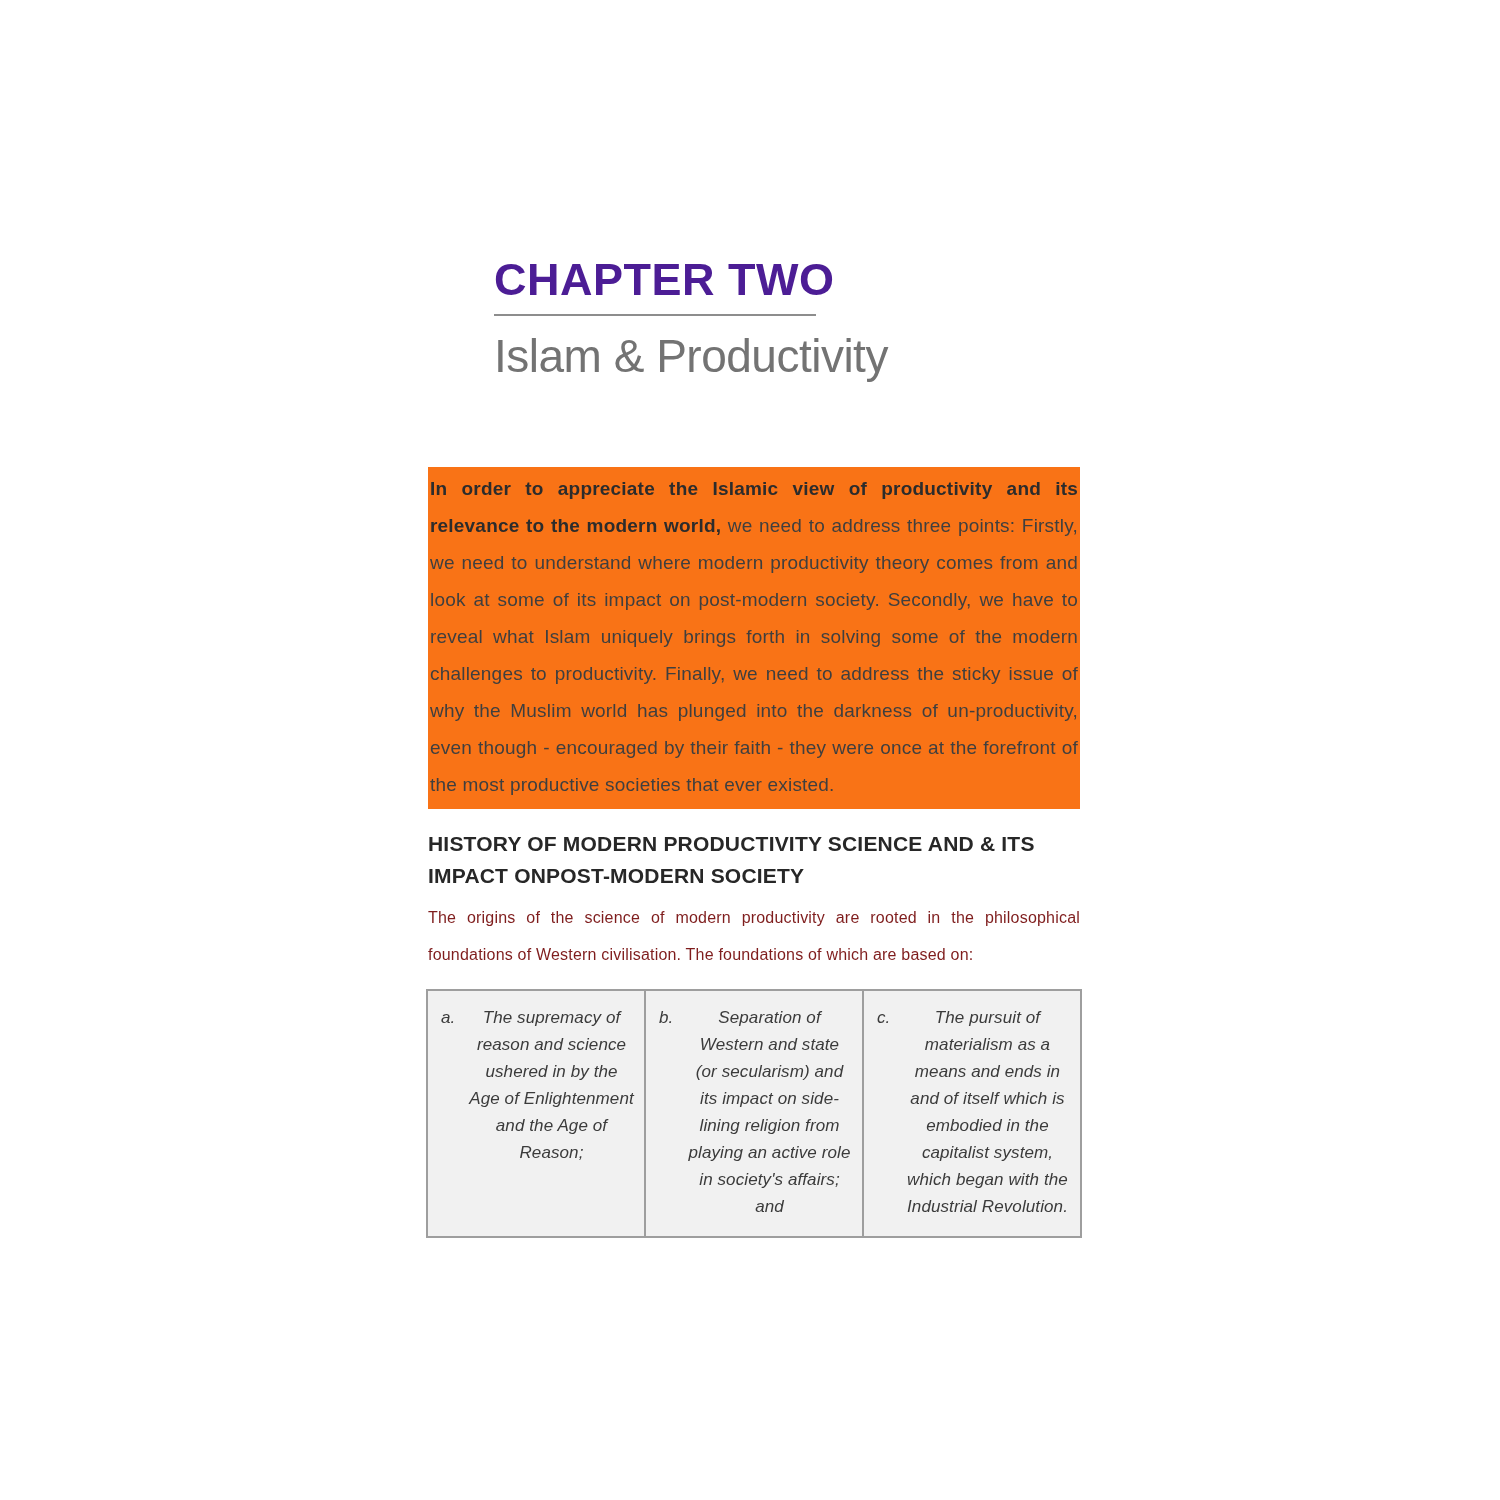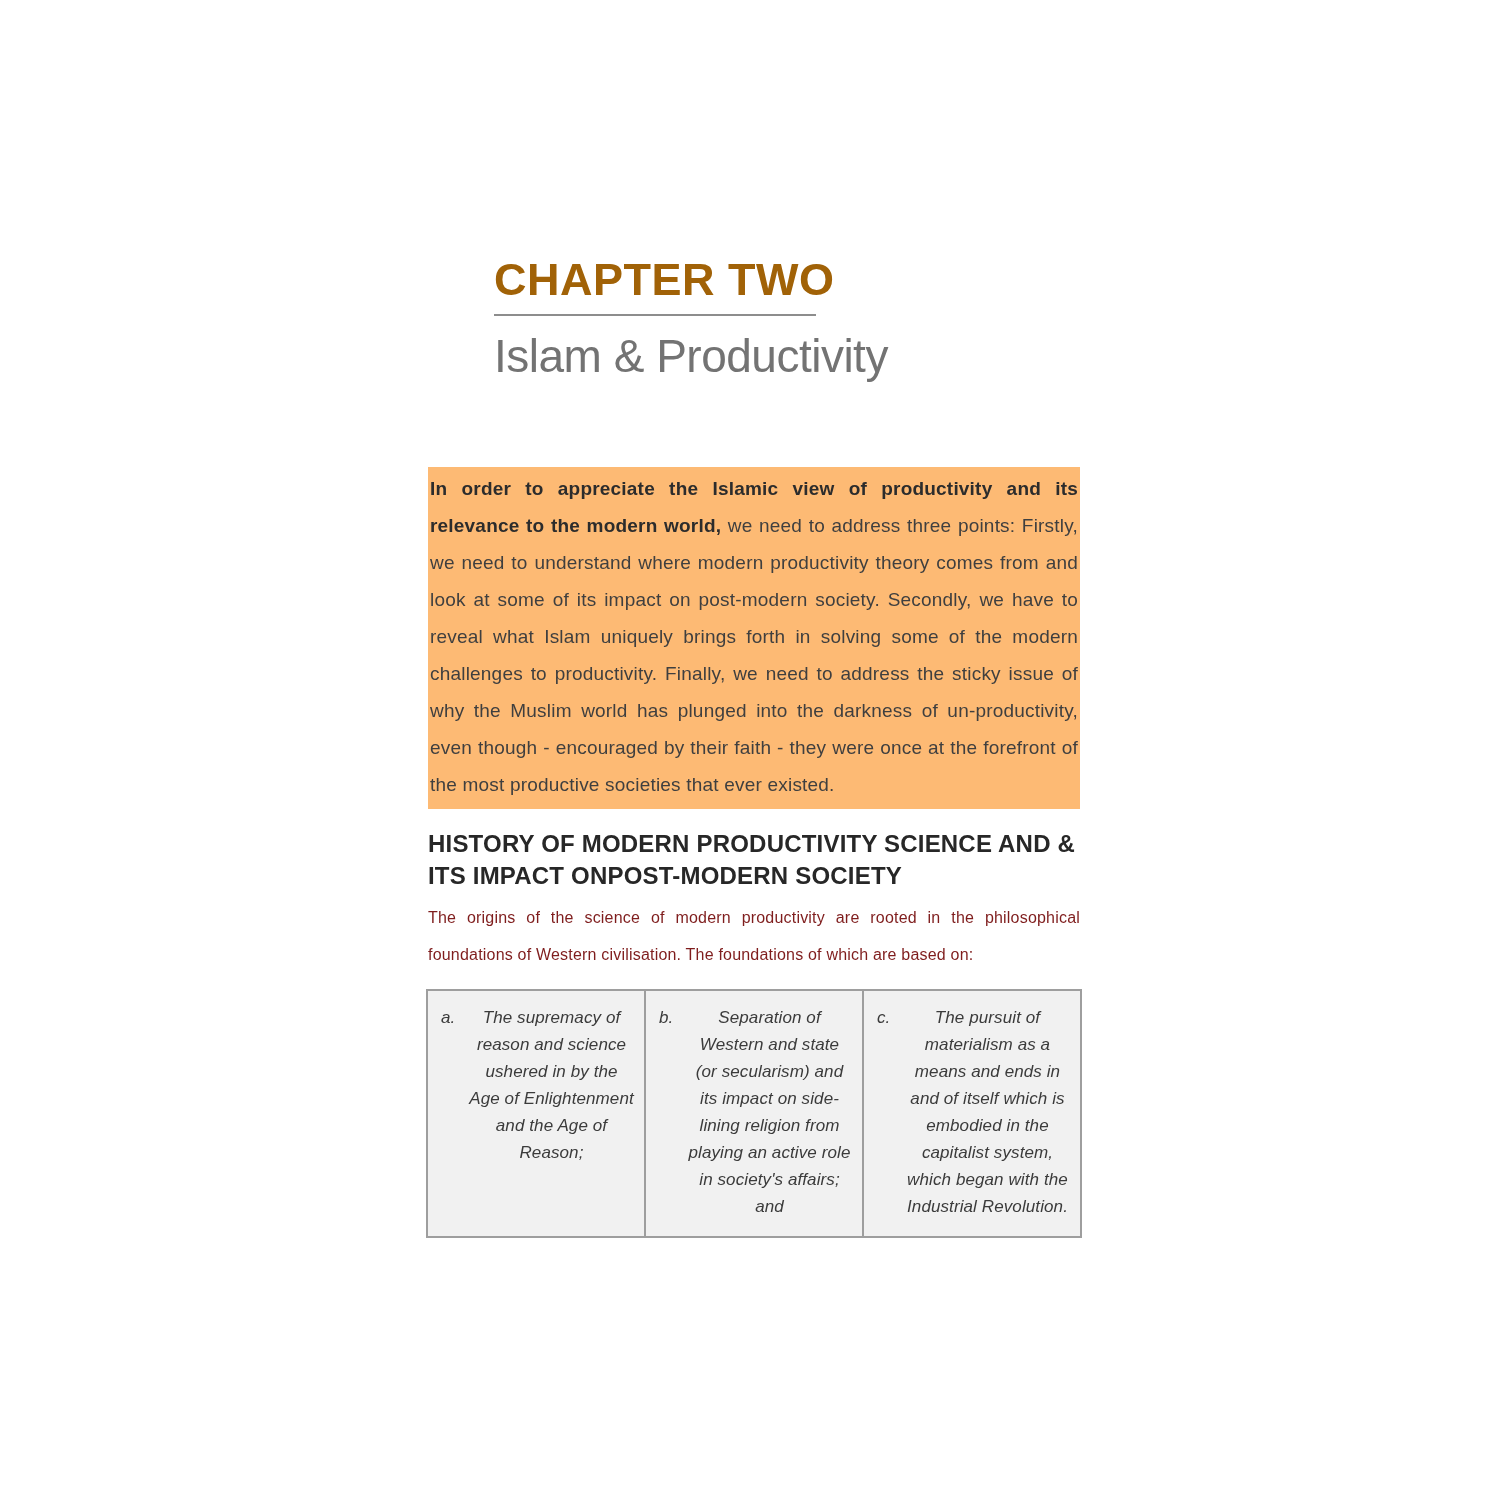--- a/index.html
+++ b/index.html
@@ -29,21 +29,21 @@
     width: 652px;
   }
   .chapter-head {
     margin-left: 66px;
   }
   .chapter-label {
     font-size: 45px;
     font-weight: bold;
     letter-spacing: 0.5px;
     line-height: 1.08;
-    color: #a16207;
+    color: #4c1d95;
   }
   .chapter-rule {
     width: 322px;
     height: 2px;
     background: #8d8d8d;
     margin-top: 9px;
   }
   .chapter-title {
     margin-top: 15px;
     font-size: 46px;
@@ -51,31 +51,31 @@
     letter-spacing: -0.5px;
     color: #737373;
     line-height: 1.1;
   }
   .lead {
     margin-top: 86px;
     font-size: 19px;
     line-height: 37px;
     text-align: justify;
     color: #3f3f3f;
-    background: #fdba74;
+    background: #f97316;
     padding: 3px 2px 6px 2px;
     letter-spacing: 0.2px;
   }
   .lead .bold-lead {
     font-weight: bold;
     color: #2c2c2c;
   }
   .section-heading {
     margin-top: 10px;
-    font-size: 24px;
+    font-size: 21px;
     line-height: 32px;
     font-weight: bold;
     letter-spacing: 0.2px;
     color: #272727;
   }
   .section-body {
     margin-top: 7px;
     font-size: 16px;
     line-height: 37px;
     text-align: justify;

